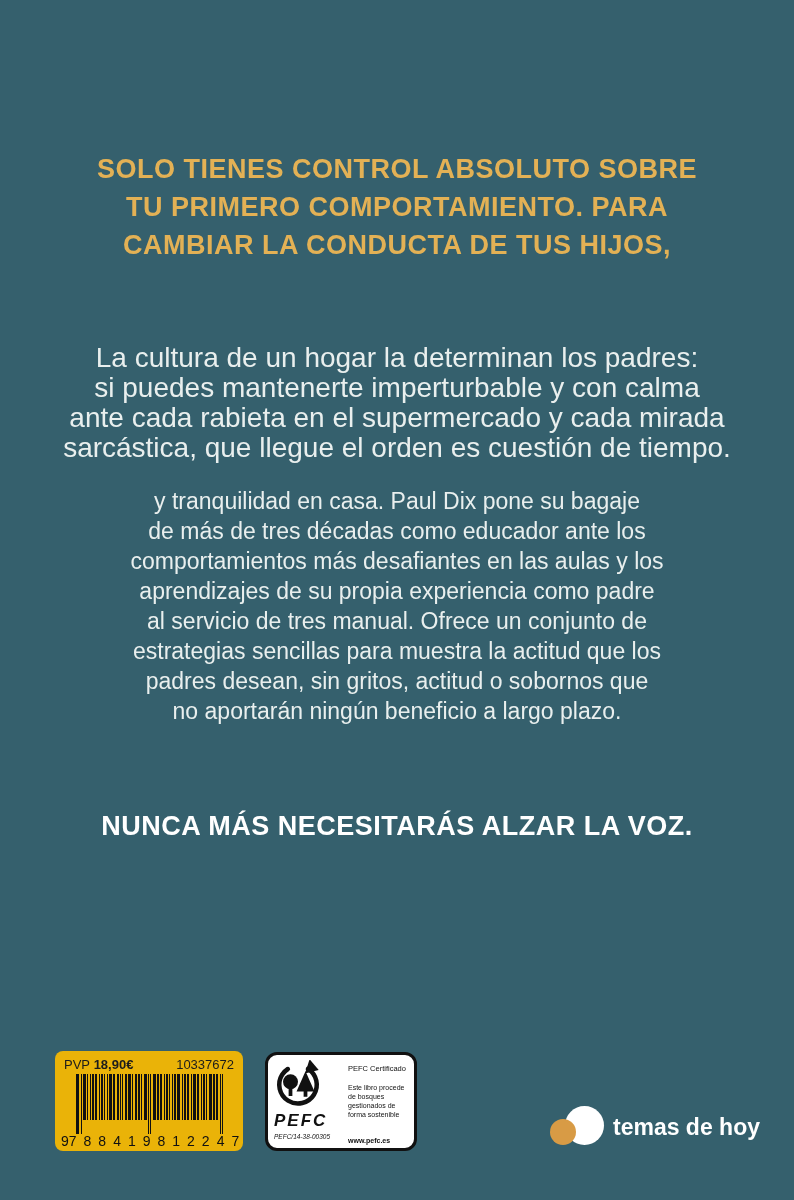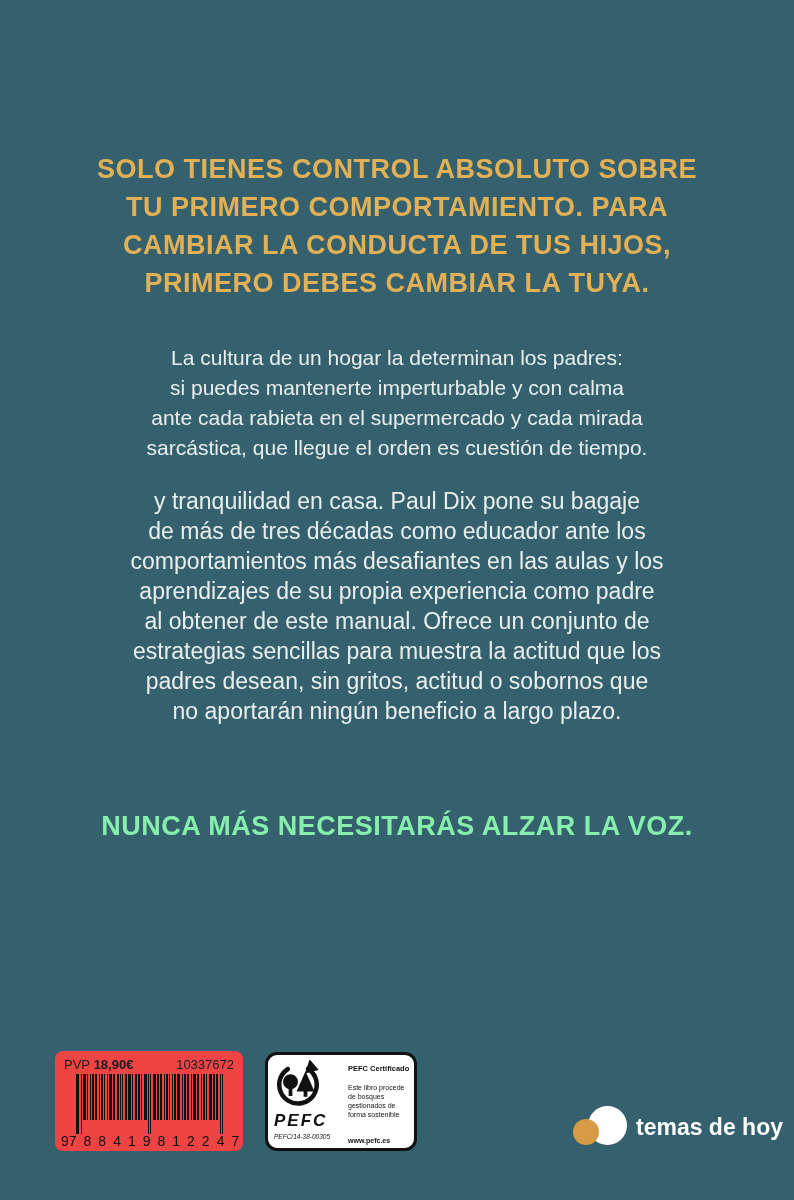--- a/index.html
+++ b/index.html
@@ -22,42 +22,42 @@
     top:150px;
     color:#e3b155;
     font-size:27px;
     font-weight:bold;
     line-height:38px;
     letter-spacing:0.5px;
   }
   .intro{
     top:343px;
     color:#e9efee;
-    font-size:21px;
+    font-size:28px;
     line-height:30px;
   }
   .body-para{
     top:486px;
     color:#e9efee;
     font-size:23px;
     line-height:30px;
   }
   .italic-title{font-style:italic;}
   .tagline{
     top:811px;
-    color:#86efac;
+    color:#ffffff;
     font-size:27px;
     font-weight:bold;
     letter-spacing:0.5px;
   }
   
   .barcode-box{
     position:absolute;left:55px;top:1051px;
     width:188px;height:100px;
-    background:#ef4444;border-radius:8px;
+    background:#eab308;border-radius:8px;
     box-sizing:border-box;
     padding:7px 9px 5px 9px;
     color:#1c1c1c;
   }
   .barcode-top{
     display:flex;justify-content:space-between;align-items:baseline;
     font-size:13px;line-height:14px;
   }
   .barcode-price b{font-weight:bold;}
   .barcode-bars{
@@ -90,26 +90,26 @@
   .pefc-wordmark{
     font-weight:bold;font-size:17px;letter-spacing:2px;line-height:17px;
   }
   .pefc-code{
     font-size:6.5px;line-height:8px;margin-top:4px;white-space:nowrap;
   }
   .pefc-right{
     flex:1;padding-left:8px;padding-top:4px;
     display:flex;flex-direction:column;
   }
-  .pefc-title{font-size:7.5px;font-weight:bold;line-height:9px;}
+  .pefc-title{font-size:7.5px;font-weight:normal;line-height:9px;}
   .pefc-desc{font-size:7px;line-height:9px;margin-top:10px;width:64px;}
   .pefc-url{font-size:7px;font-weight:bold;margin-top:auto;}
   
   .publisher{
-    position:absolute;left:570px;top:1104px;height:46px;
+    position:absolute;left:547px;top:1104px;height:46px;
     display:flex;align-items:center;
   }
   .pub-mark{position:relative;width:62px;height:46px;flex:none;}
   .pub-circle-white{
     position:absolute;left:18px;top:2px;
     width:39px;height:39px;border-radius:50%;
     background:#ffffff;
   }
   .pub-circle-orange{
     position:absolute;left:3px;top:15px;
@@ -123,37 +123,36 @@
 </style>
 </head>
 <body>
 
 <div class="cover">
 
   <div class="centered-block headline">
       <div>SOLO TIENES CONTROL ABSOLUTO SOBRE</div>
       <div>TU PRIMERO COMPORTAMIENTO. PARA</div>
       <div>CAMBIAR LA CONDUCTA DE TUS HIJOS,</div>
-      <div>PRIMERO DEBES CAMBIAR LA TUYA.</div>
     </div>
 
   <div class="centered-block intro">
       <div>La cultura de un hogar la determinan los padres:</div>
       <div>si puedes mantenerte imperturbable y con calma</div>
       <div>ante cada rabieta en el supermercado y cada mirada</div>
       <div>sarcástica, que llegue el orden es cuestión de tiempo.</div>
     </div>
 
   <div class="centered-block body-para">
     <div>
         <div>y tranquilidad en casa. Paul Dix pone su bagaje</div>
         <div>de más de tres décadas como educador ante los</div>
         <div>comportamientos más desafiantes en las aulas y los</div>
         <div>aprendizajes de su propia experiencia como padre</div>
-        <div>al obtener de este manual. Ofrece un conjunto de</div>
+        <div>al servicio de tres manual. Ofrece un conjunto de</div>
         <div>estrategias sencillas para muestra la actitud que los</div>
         <div>padres desean, sin gritos, actitud o sobornos que</div>
         <div>no aportarán ningún beneficio a largo plazo.</div>
       </div>
   </div>
 
   <div class="centered-block tagline">NUNCA MÁS NECESITARÁS ALZAR LA VOZ.</div>
 
   <div class="barcode-box">
     <div class="barcode-top">

